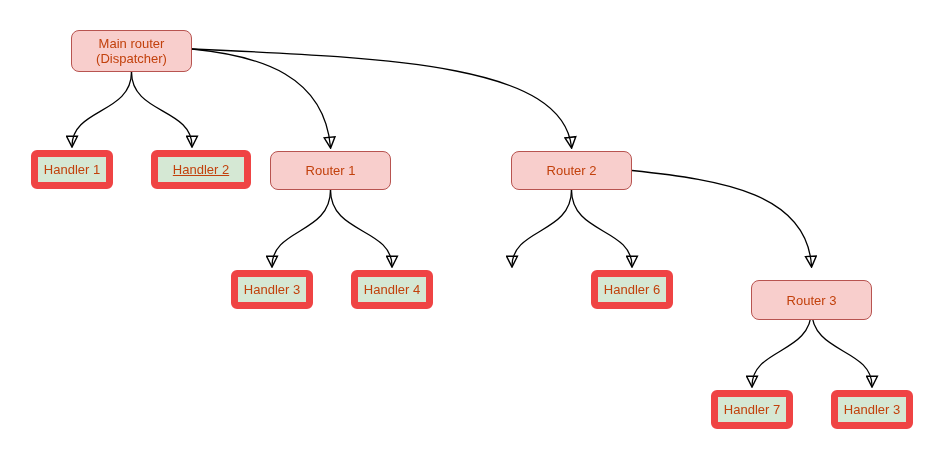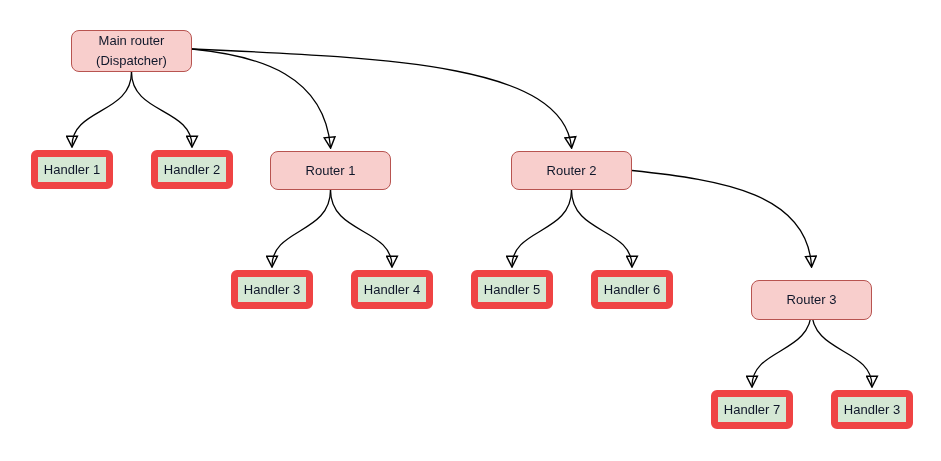--- a/index.html
+++ b/index.html
@@ -29,41 +29,41 @@
     stroke-width: 1.3;
   }
   .node {
     position: absolute;
     box-sizing: border-box;
     display: flex;
     align-items: center;
     justify-content: center;
     text-align: center;
     font-size: 13px;
-    color: #0f172a;
-    line-height: 20px;
+    color: #c2410c;
+    line-height: 15px;
   }
   .node .label {
     white-space: pre-line;
   }
   .router {
     background: #f8cecc;
     border: 1px solid #b85450;
     border-radius: 8px;
   }
   .handler {
     background: #d5e8d4;
     border: 7px solid #ef4444;
     border-radius: 6px;
     text-align: center;
   }
   
   #n-main     { left: 71px;  top: 30px;  width: 121px; height: 42px; }
   #n-handler1 { left: 31px;  top: 150px; width: 82px;  height: 39px; }
-  #n-handler2 { left: 151px; top: 150px; width: 82px;  height: 39px; }
+  #n-handler2 { left: 151px; top: 150px; width: 100px;  height: 39px; text-decoration: underline; }
   #n-router1  { left: 270px; top: 151px; width: 121px; height: 39px; }
   #n-router2  { left: 511px; top: 151px; width: 121px; height: 39px; }
   #n-handler3 { left: 231px; top: 270px; width: 82px;  height: 39px; }
   #n-handler4 { left: 351px; top: 270px; width: 82px;  height: 39px; }
   #n-handler5 { left: 471px; top: 270px; width: 82px;  height: 39px; }
   #n-handler6 { left: 591px; top: 270px; width: 82px;  height: 39px; }
   #n-router3  { left: 751px; top: 280px; width: 121px; height: 40px; }
   #n-handler7 { left: 711px; top: 390px; width: 82px;  height: 39px; }
   #n-handler8 { left: 831px; top: 390px; width: 82px;  height: 39px; }
 </style>
@@ -113,23 +113,20 @@
   </div>
 
   <div id="n-handler3" class="node handler">
     <span class="label">Handler 3</span>
   </div>
 
   <div id="n-handler4" class="node handler">
     <span class="label">Handler 4</span>
   </div>
 
-  <div id="n-handler5" class="node handler">
-    <span class="label">Handler 5</span>
-  </div>
 
   <div id="n-handler6" class="node handler">
     <span class="label">Handler 6</span>
   </div>
 
   <div id="n-router3" class="node router">
     <span class="label">Router 3</span>
   </div>
 
   <div id="n-handler7" class="node handler">

